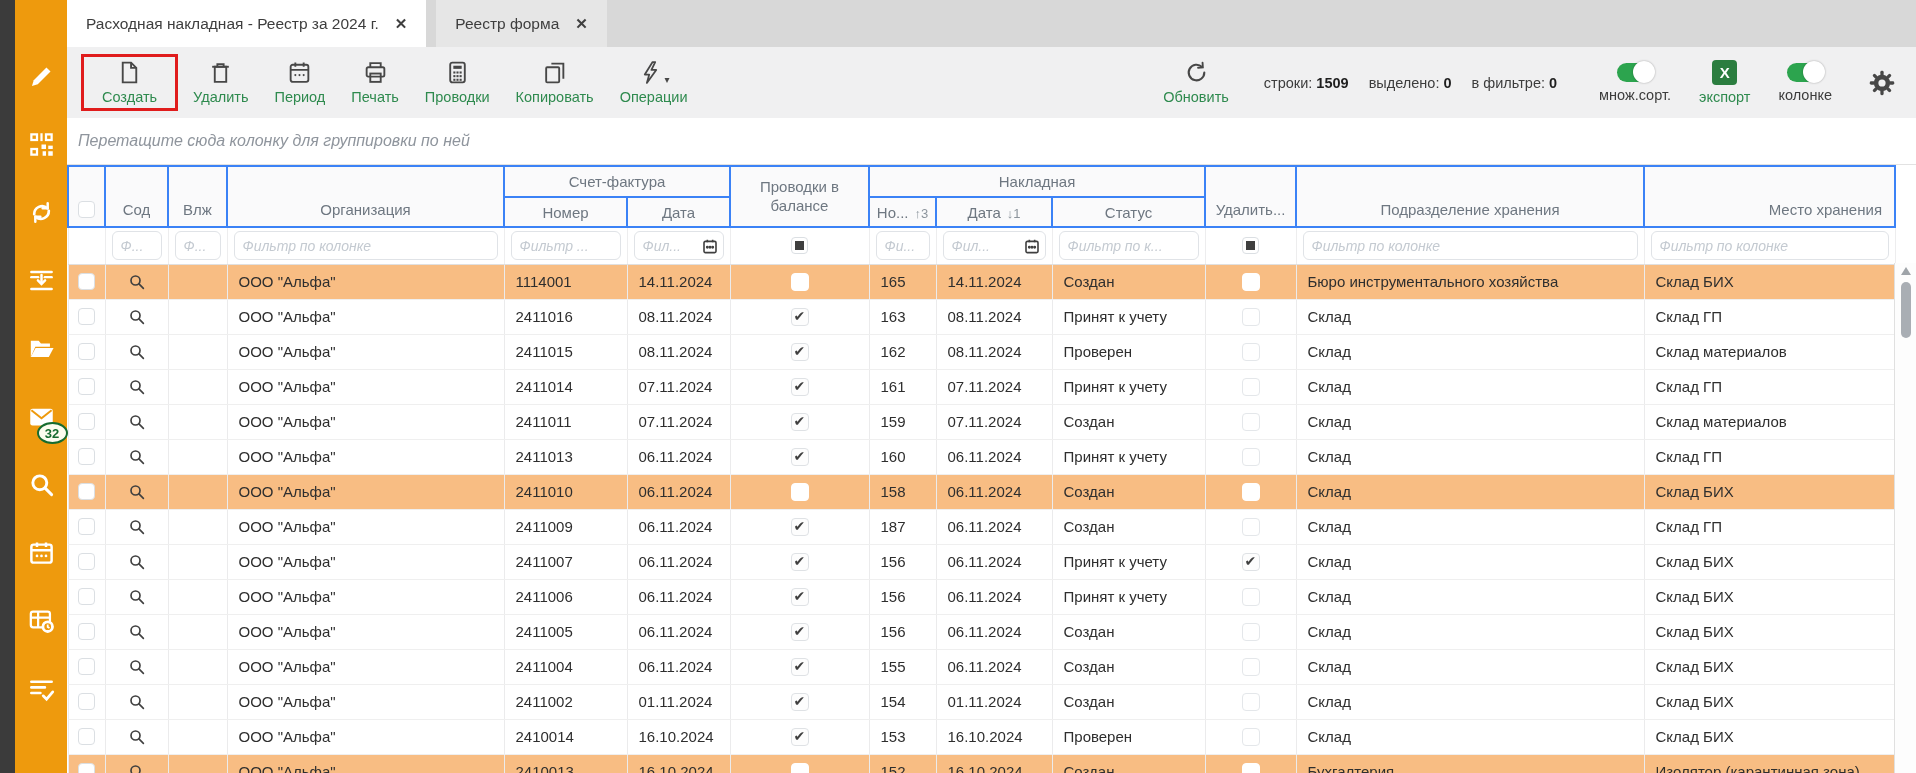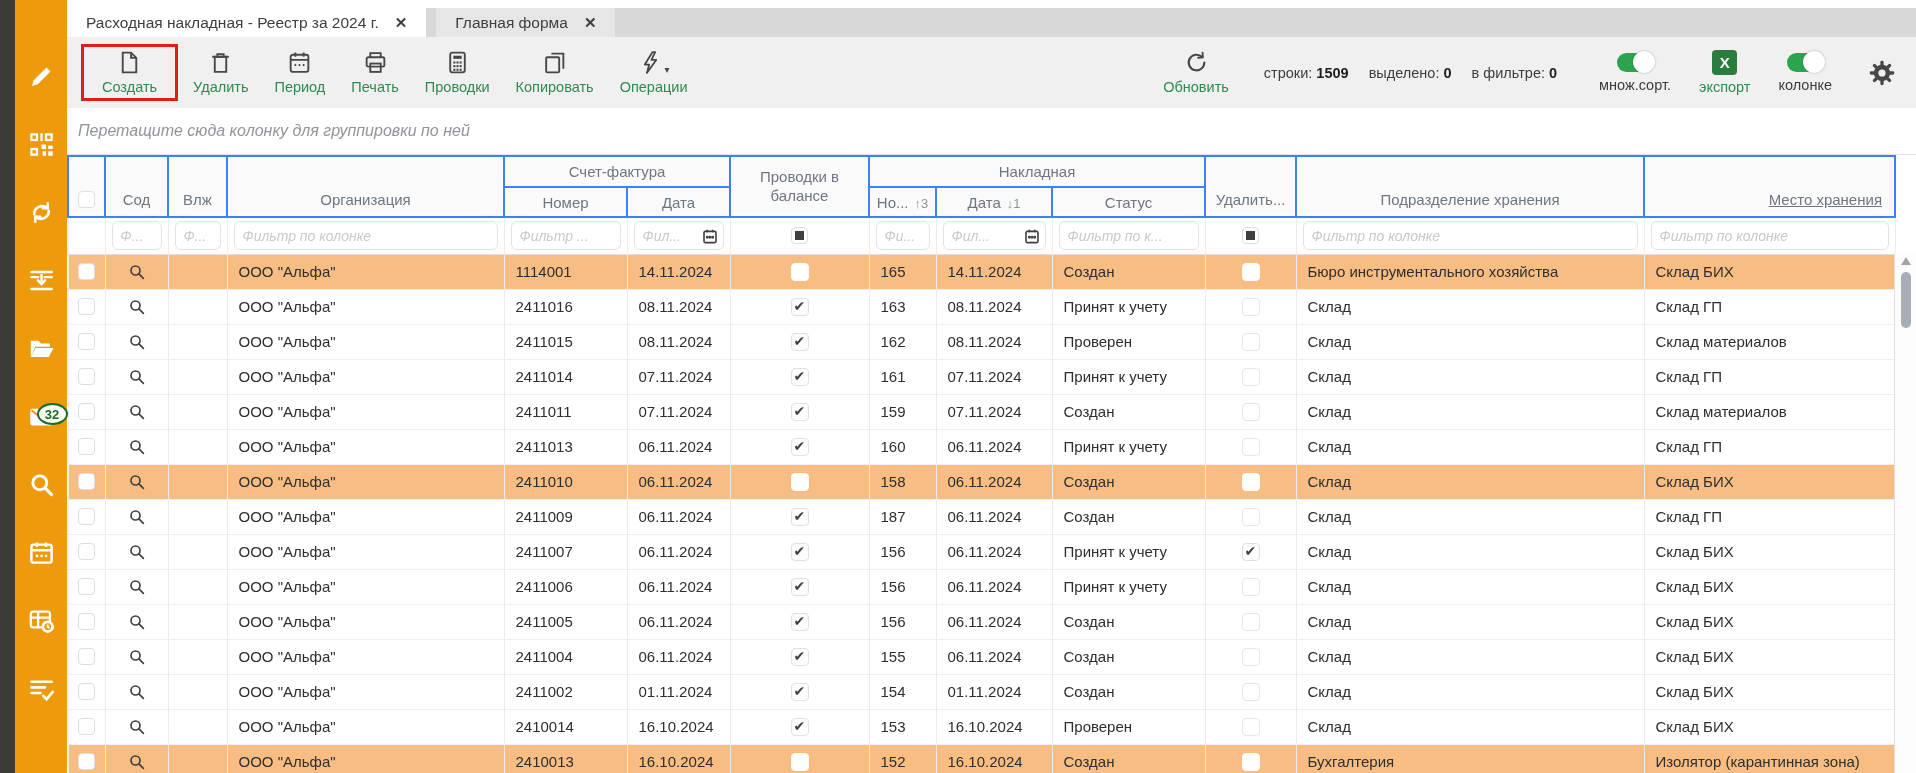--- a/index.html
+++ b/index.html
@@ -5,29 +5,29 @@
   * { margin:0; padding:0; box-sizing:border-box; }
   body { font-family:"Liberation Sans", sans-serif; background:#fff; }
   .app { position:relative; width:1916px; height:773px; overflow:hidden; background:#fff; }
 
   
   .side-dark { position:absolute; left:0; top:0; width:15px; height:100%; background:#3B3B3B; }
   .sidebar { position:absolute; left:15px; top:0; width:52px; height:100%; background:#EE9A0D;
              display:flex; flex-direction:column; align-items:center; padding-top:63px; gap:41px; z-index:5; }
   .sb-ic { width:27px; height:27px; flex:0 0 auto; position:relative; cursor:pointer; }
   .sb-ic svg { width:27px; height:27px; display:block; }
-  .badge { position:absolute; left:9px; top:0; min-width:31px; height:22px; background:#FCFCEF;
+  .badge { position:absolute; left:9px; top:19px; min-width:31px; height:22px; background:#FCFCEF;
            border:2.5px solid #166B2F; border-radius:50%; color:#166B2F; font-size:13px; font-weight:bold;
            display:flex; align-items:center; justify-content:center; z-index:6; }
 
   
   .main { position:absolute; left:67px; top:0; width:1849px; height:773px; display:flex; flex-direction:column; }
 
   
-  .tabbar { height:29px; background:#D8D8D8; display:flex; flex:0 0 auto;margin-top:8px; }
+  .tabbar { height:47px; background:#D8D8D8; display:flex; flex:0 0 auto; }
   .tab { display:flex; align-items:center; gap:16px; padding:0 19px; font-size:15.5px; color:#3E3E3E; cursor:pointer; }
   .tab.active { background:#FFFFFF; }
   .tab.inactive { background:#E6E6E6; margin-left:10px; }
   .tab-x { font-size:15px; color:#3F3F3F; font-weight:bold; cursor:pointer; }
 
   
   .toolbar { height:71px; background:#F0F0F1; display:flex; align-items:center; padding:0 20px 0 8px; flex:0 0 auto; }
   .tbtn { display:flex; flex-direction:column; align-items:center; justify-content:center; gap:4px;
           padding:0 13px; color:#2E8A4E; font-size:14.5px; cursor:pointer; white-space:nowrap; }
   .tbtn svg { width:25px; height:25px; display:block; }
@@ -55,21 +55,21 @@
 
   
   .grid { position:relative; flex:1; overflow:hidden; }
   table { border-collapse:collapse; table-layout:fixed; width:1827px; }
   thead th { background:#FAFAFB; border:2px solid #3b82f6; color:#6E7781; font-weight:normal;
              font-size:15px; text-align:center; cursor:pointer; }
   .r-group { height:31px; }
   .r-cols  { height:30px; }
   th.span2 { vertical-align:bottom; padding-bottom:8px; }
   th.mid2  { vertical-align:middle; line-height:1.25; }
-  th.alignr { text-align:right; padding-right:12px;text-decoration:underline; }
+  th.alignr { text-align:right; padding-right:12px; }
   .sort { color:#8C949C; font-size:13px; margin-left:6px; }
   .r-filter td { background:#fff; border-bottom:1px solid #E0E0E0; border-left:1px solid #EDEDEE;
                  border-right:1px solid #EDEDEE; height:37px; padding:3px 6px; vertical-align:middle; }
   .f-input { width:100%; height:29px; border:1px solid #E0E3E7; border-radius:6px; background:#fff;
              font-family:"Liberation Sans",sans-serif; font-size:14px; font-style:italic; color:#3C3C3C;
              padding:0 8px; outline:none; }
   .f-input::placeholder { color:#C4CAD1; font-style:italic; }
   .f-date { display:flex; align-items:center; height:29px; border:1px solid #E0E3E7; border-radius:6px;
             background:#fff; padding:0 5px 0 8px; gap:4px; }
   .f-date input { flex:1; min-width:0; border:none; outline:none; font-family:"Liberation Sans",sans-serif;
@@ -192,21 +192,21 @@
   </div>
 
   <div class="main">
 
     <div class="tabbar">
       <div class="tab active">
         <span>Расходная накладная - Реестр за 2024 г.</span>
         <span class="tab-x">✕</span>
       </div>
       <div class="tab inactive">
-        <span>Главная форма</span>
+        <span>Реестр форма</span>
         <span class="tab-x">✕</span>
       </div>
     </div>
 
     <div class="toolbar">
       <div class="hl-box">
         <div class="tbtn">
           <svg viewBox="0 0 24 24" fill="none" stroke="#474747" stroke-width="1.8">
               <path d="M5.5 2.5h8l5 5v14h-13z"></path>
               <path d="M13.5 2.5v5h5"></path>

